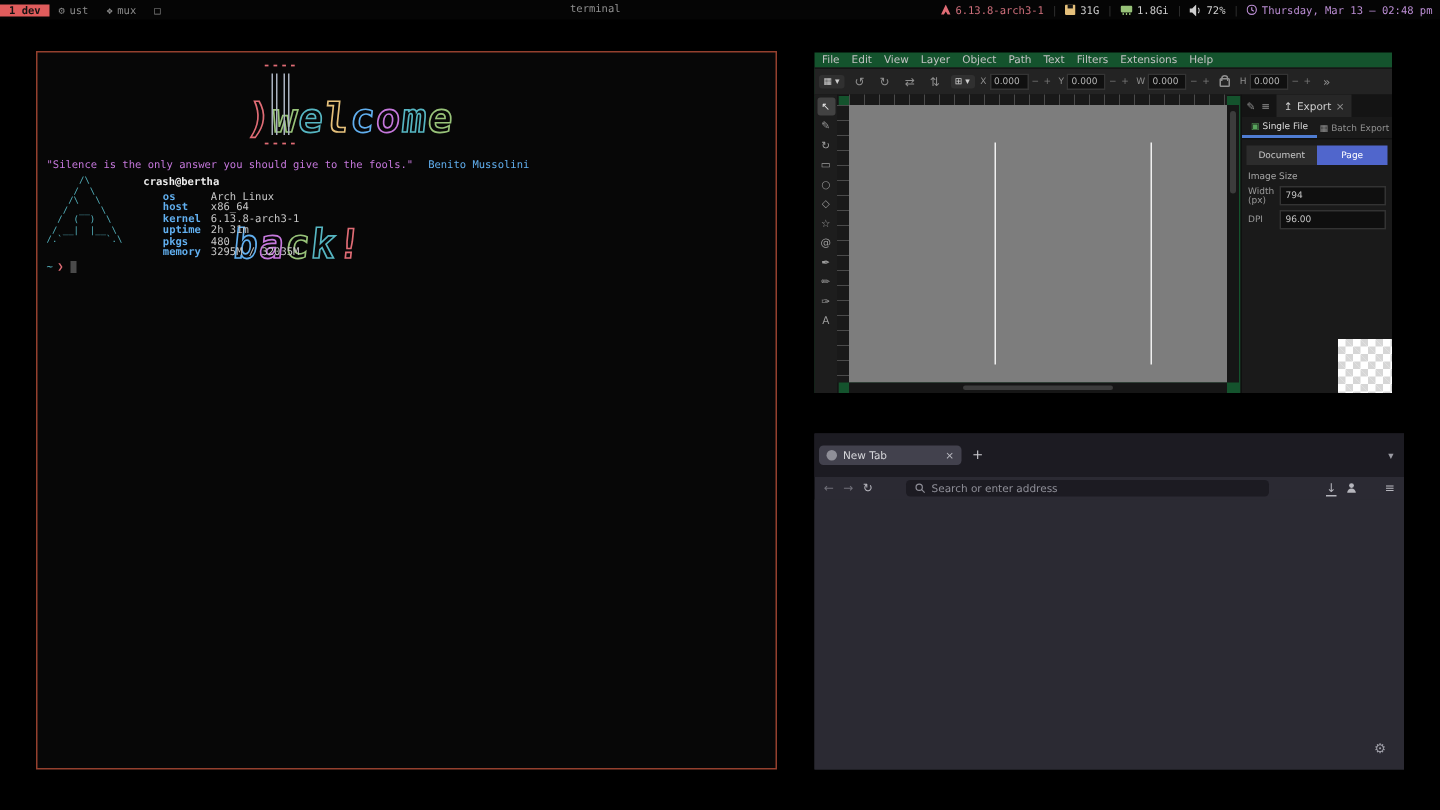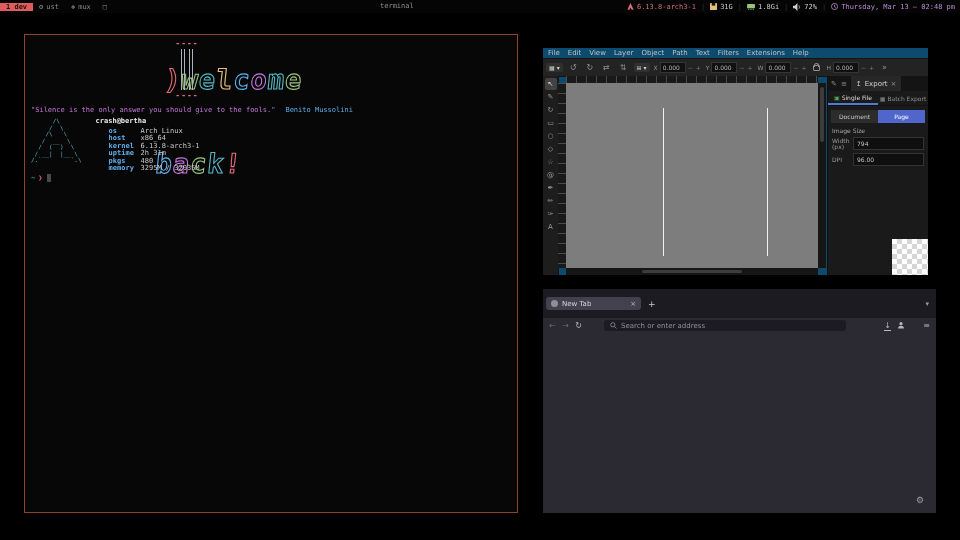--- a/index.html
+++ b/index.html
@@ -39,21 +39,21 @@
   .fuser{color:#ececec;font-weight:bold;margin-bottom:2px;}
   .frow{display:flex;padding-left:13px;}
   .flabel{color:#61afef;font-weight:bold;width:32px;}
   .fval{color:#c8c8c8;}
   .promptline{position:absolute;left:6px;top:139px;display:flex;align-items:center;gap:3px;font-size:7px;}
   .tilde{color:#56b6c2;}
   .chev{color:#e06c75;font-weight:bold;}
   .cursor{width:4px;height:8px;background:#4a4a4a;margin-left:2px;}
 
   
-  .inkscape{position:absolute;left:543px;top:48px;width:385px;height:227px;background:#0c4a6e;
+  .inkscape{position:absolute;left:543px;top:35px;width:385px;height:227px;background:#14532d;
             color:#bdbdbd;font-size:7px;}
   .menubar{height:10px;display:flex;gap:8px;align-items:center;padding-left:5px;}
   .menubar span{color:#c2c2c2;}
   .cmdbar{height:17px;background:#232323;border-top:1px solid #151515;border-bottom:1px solid #131313;
           display:flex;align-items:center;gap:4px;padding:0 3px;font-size:6px;color:#9a9a9a;}
   .mode-btn{background:#303030;border-radius:2px;padding:1px 3px;display:flex;gap:2px;align-items:center;color:#cfcfcf;}
   .icon-btn{color:#8f8f8f;font-size:8px;padding:0 3px;}
   .spin{display:flex;align-items:center;gap:1px;}
   .spin .lbl{color:#8f8f8f;padding-right:1px;}
   .spin .val{background:#101010;border:1px solid #343434;color:#b5b5b5;padding:0 2px;min-width:20px;

